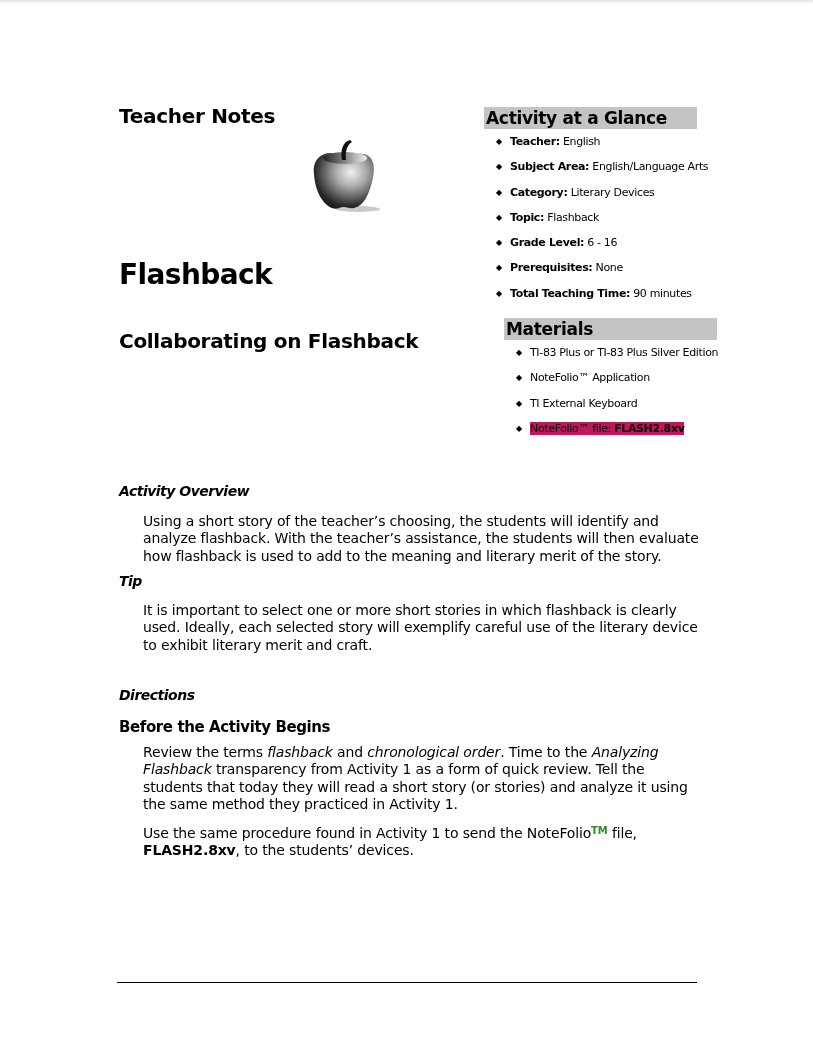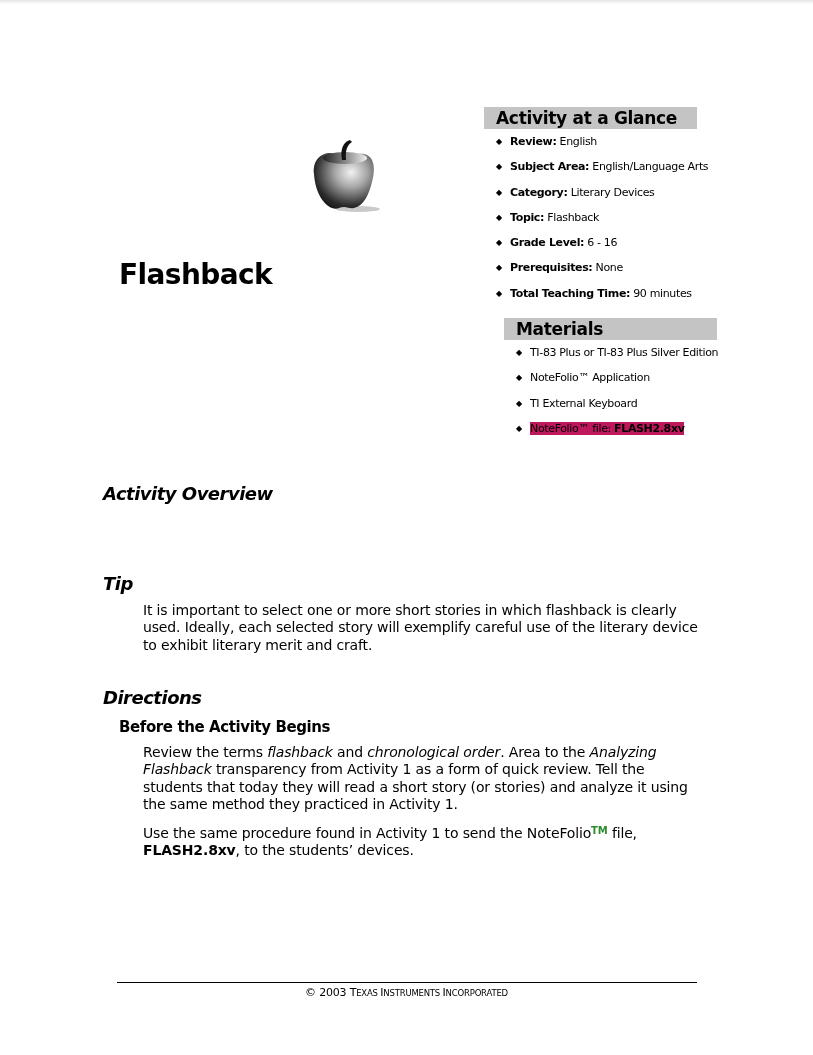--- a/index.html
+++ b/index.html
@@ -10,44 +10,45 @@
   .topshade { position: absolute; left: 0; top: 0; width: 813px; height: 4px;
     background: linear-gradient(#e4e4e4, #ffffff); }
   .page { position: absolute; left: 0; top: 0; width: 813px; height: 1055px; }
 
   .teacher-notes { position: absolute; left: 119px; top: 104px; font-weight: bold; font-size: 20px; letter-spacing: -0.3px; }
   .apple { position: absolute; left: 306px; top: 136px; width: 80px; height: 80px; }
   .main-title { position: absolute; left: 119px; top: 258px; font-weight: bold; font-size: 28px; letter-spacing: -0.6px; }
   .activity-num { position: absolute; left: 119px; top: 328px; font-weight: bold; font-size: 20px; line-height: 26px; letter-spacing: -0.3px; }
 
   .glance { position: absolute; left: 484px; top: 107px; width: 213px; }
-  .bar { background: #c4c4c4; font-weight: bold; font-size: 17px; height: 22px; line-height: 23px; padding-left: 12px; letter-spacing: -0.3px; }
+  .bar { background: #c4c4c4; font-weight: bold; font-size: 17px; height: 22px; line-height: 23px; padding-left: 2px; letter-spacing: -0.3px; }
   .glist { list-style: none; margin: 0; padding: 0; }
   .glist li { position: relative; padding-left: 26px; font-size: 11px; height: 25.3px; line-height: 25px; white-space: nowrap; letter-spacing: -0.35px; }
   .glist li .dia { position: absolute; left: 12px; top: 0; font-size: 8px; }
   .glist li b { font-weight: bold; }
   .materials { position: absolute; left: 504px; top: 318px; width: 213px; }
   .hl { background: #be185d; }
 
-  .h-section { position: absolute; left: 103px; font-weight: bold; font-style: italic; font-size: 18px; letter-spacing: -0.5px; }
+  .h-section { position: absolute; left: 119px; font-weight: bold; font-style: italic; font-size: 14px; letter-spacing: -0.5px; }
   .h-sub { position: absolute; left: 119px; font-weight: bold; font-size: 15px; letter-spacing: -0.4px; }
   .para { position: absolute; left: 143px; width: 560px; font-size: 14px; line-height: 17.4px; letter-spacing: -0.15px; }
   .tm { color: #2e8b2e; font-size: 10px; vertical-align: 4px; font-weight: bold; text-align: right; }
 
   .footer-rule { position: absolute; left: 117px; top: 982px; width: 580px; height: 1px; background: #000; }
   .footer { position: absolute; left: 0; width: 813px; top: 986px; text-align: center; font-size: 11px; letter-spacing: -0.2px; }
   .sc { font-size: 8.5px; }
 </style>
 </head>
 <body>
 
 <div class="topshade"></div>
 
 <div class="page">
 
+  <div class="teacher-notes">Teacher Notes</div>
 
   <svg class="apple" viewBox="0 0 80 80">
     <defs>
       <radialGradient id="ag" cx="0.62" cy="0.35" r="0.75">
         <stop offset="0" stop-color="#f2f2f2"></stop>
         <stop offset="0.35" stop-color="#a8a8a8"></stop>
         <stop offset="0.8" stop-color="#2a2a2a"></stop>
         <stop offset="1" stop-color="#111"></stop>
       </radialGradient>
       <linearGradient id="tg" x1="0" x2="1">
@@ -58,53 +59,54 @@
     </defs>
     <ellipse cx="52" cy="73" rx="22" ry="3" fill="#c9c9c9"></ellipse>
     <path d="M8 38 C6 22 18 16 25 17 C31 18 38 20 40 20 C45 19 52 17 58 18 C68 20 70 32 66 46 C63 58 58 70 48 72 C44 73 42 71 38 71 C34 71 31 74 26 72 C16 68 9 54 8 38 Z" fill="url(#ag)"></path>
     <ellipse cx="39" cy="22" rx="22" ry="6" fill="url(#tg)"></ellipse>
     <path d="M36 24 C34 14 37 6 44 4 L46 6 C41 9 39 15 40 24 Z" fill="#111"></path>
   </svg>
 
   <div class="main-title">Flashback</div>
 
   <div class="activity-num">
+    <div>Collaborating on Flashback</div>
   </div>
 
   <div class="glance">
     <div class="bar">Activity at a Glance</div>
     <ul class="glist">
-      <li><span class="dia">◆</span><b>Review:</b> <span>English</span></li>
+      <li><span class="dia">◆</span><b>Teacher:</b> <span>English</span></li>
       <li><span class="dia">◆</span><b>Subject Area:</b> <span>English/Language Arts</span></li>
       <li><span class="dia">◆</span><b>Category:</b> <span>Literary Devices</span></li>
       <li><span class="dia">◆</span><b>Topic:</b> <span>Flashback</span></li>
       <li><span class="dia">◆</span><b>Grade Level:</b> <span>6 - 16</span></li>
       <li><span class="dia">◆</span><b>Prerequisites:</b> <span>None</span></li>
       <li><span class="dia">◆</span><b>Total Teaching Time:</b> <span>90 minutes</span></li>
     </ul>
   </div>
 
   <div class="materials">
     <div class="bar">Materials</div>
     <ul class="glist">
       <li><span class="dia">◆</span><span>TI-83 Plus or TI-83 Plus Silver Edition</span></li>
       <li><span class="dia">◆</span><span>NoteFolio™ Application</span></li>
       <li><span class="dia">◆</span><span>TI External Keyboard</span></li>
       <li><span class="dia">◆</span><span class="hl"><span>NoteFolio™ file: </span><b>FLASH2.8xv</b></span></li>
     </ul>
   </div>
 
   <div class="h-section" style="top:483px;">Activity Overview</div>
+  <div class="para" style="top:513px;">Using a short story of the teacher’s choosing, the students will identify and analyze flashback. With the teacher’s assistance, the students will then evaluate how flashback is used to add to the meaning and literary merit of the story.</div>
 
   <div class="h-section" style="top:573px;">Tip</div>
   <div class="para" style="top:602px;">It is important to select one or more short stories in which flashback is clearly used. Ideally, each selected story will exemplify careful use of the literary device to exhibit literary merit and craft.</div>
 
   <div class="h-section" style="top:687px;">Directions</div>
   <div class="h-sub" style="top:718px;">Before the Activity Begins</div>
 
-  <div class="para" style="top:744px;"><span>Review the terms </span><i>flashback</i><span> and </span><i>chronological order</i><span>. Area to the </span><i>Analyzing Flashback</i><span> transparency from Activity 1 as a form of quick review. Tell the students that today they will read a short story (or stories) and analyze it using the same method they practiced in Activity 1.</span></div>
+  <div class="para" style="top:744px;"><span>Review the terms </span><i>flashback</i><span> and </span><i>chronological order</i><span>. Time to the </span><i>Analyzing Flashback</i><span> transparency from Activity 1 as a form of quick review. Tell the students that today they will read a short story (or stories) and analyze it using the same method they practiced in Activity 1.</span></div>
 
   <div class="para" style="top:822px;"><span>Use the same procedure found in Activity 1 to send the NoteFolio</span><span class="tm">TM</span><span> file,</span><br><b>FLASH2.8xv</b><span>, to the students’ devices.</span></div>
 
   <div class="footer-rule"></div>
-  <div class="footer"><span>© 2003 </span><span>T</span><span class="sc">EXAS </span><span>I</span><span class="sc">NSTRUMENTS </span><span>I</span><span class="sc">NCORPORATED</span></div>
 
 </div>
 
 </body></html>

